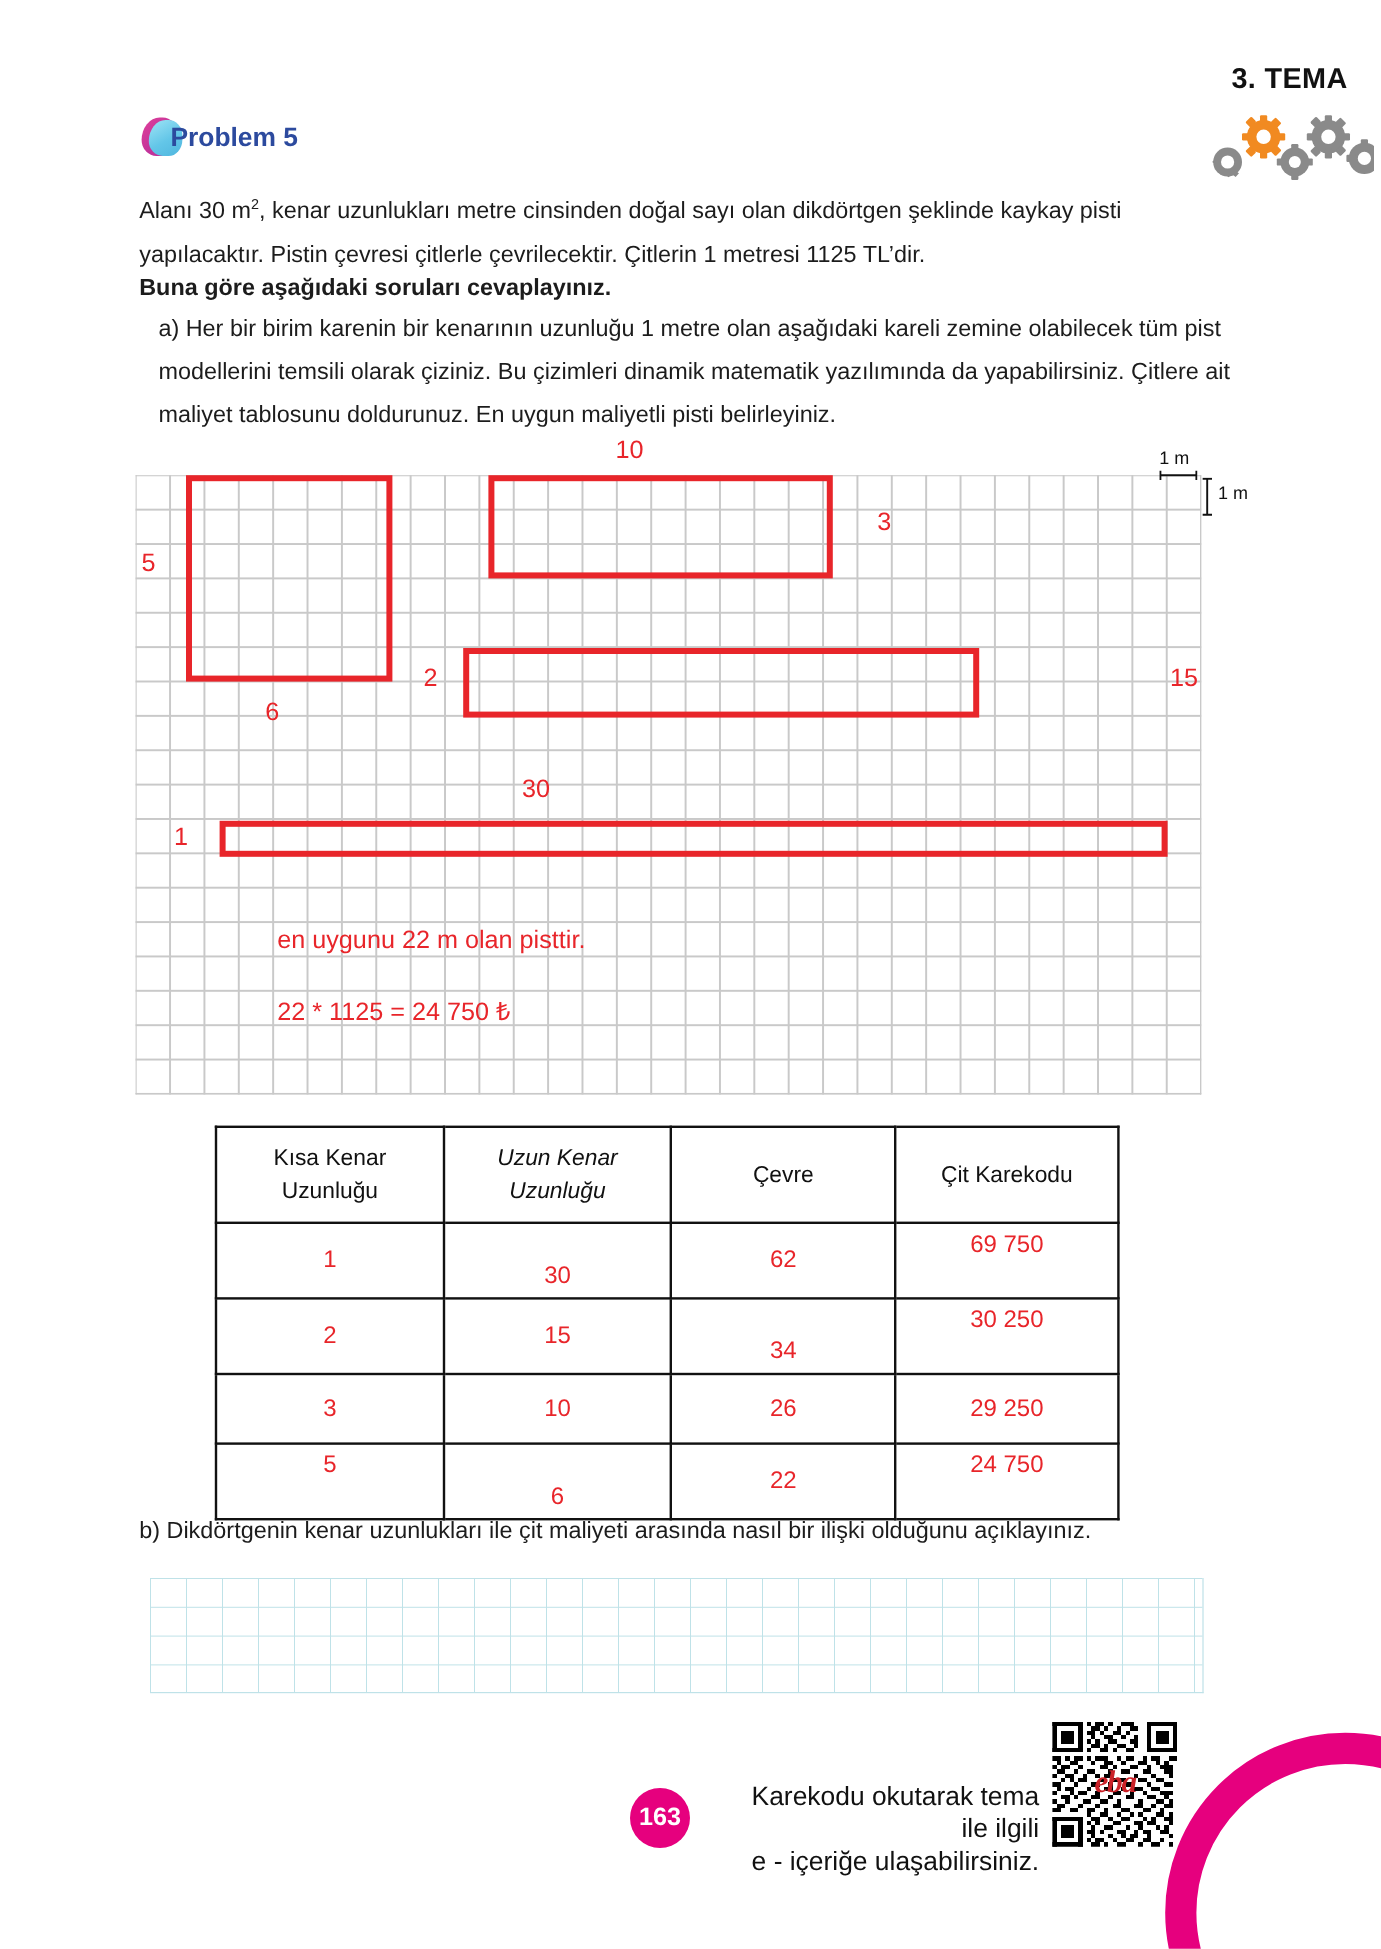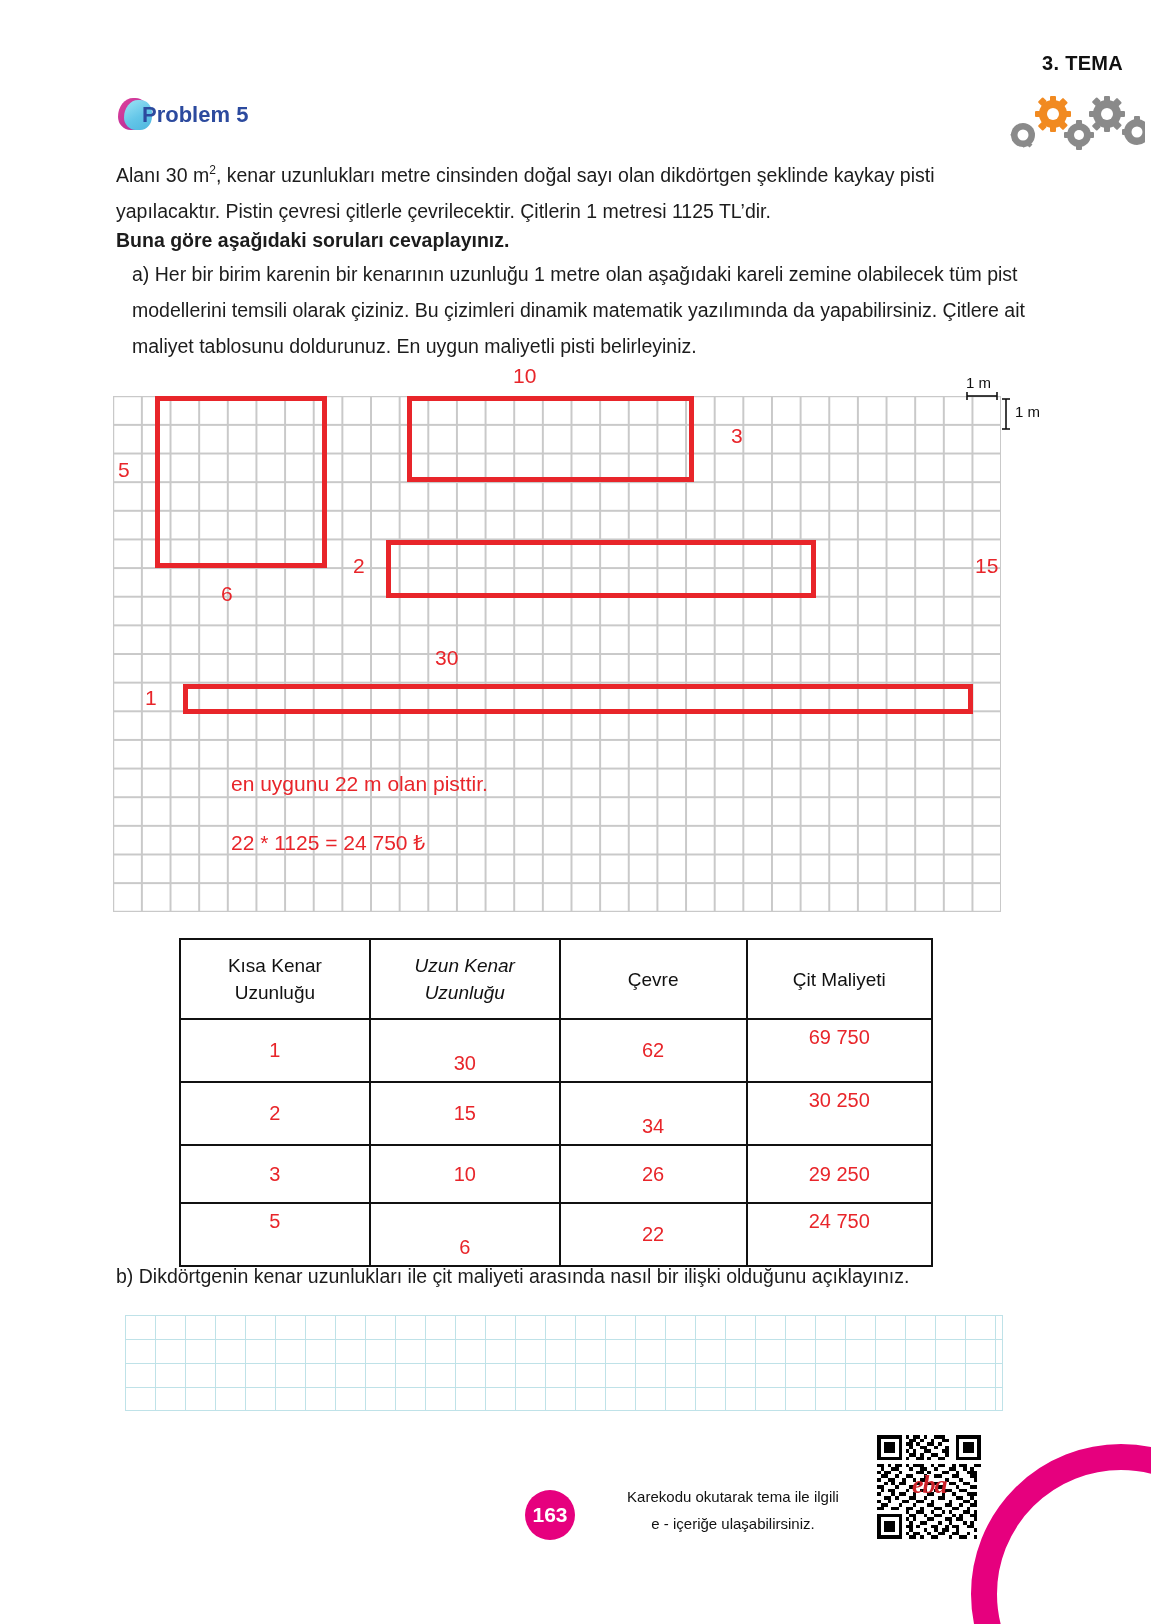--- a/index.html
+++ b/index.html
@@ -14,21 +14,21 @@
     font-family: "Liberation Sans", sans-serif;
     color: #1a1a1a;
     overflow: hidden;
   }
 
   
   #tema-label {
     position: absolute;
     right: 28px;
     top: 52px;
-    font-size: 20px;
+    font-size: 24px;
     font-weight: bold;
     letter-spacing: .3px;
     color: #111;
   }
 
   #problem-badge {
     position: absolute;
     left: 118px;
     top: 96px;
     height: 38px;
@@ -206,22 +206,22 @@
     font-weight: bold;
     display: flex;
     align-items: center;
     justify-content: center;
   }
   #footer-note {
     position: absolute;
     left: 600px;
     top: 1483px;
     width: 266px;
-    text-align: center;
-    font-size: 15px;
+    text-align: right;
+    font-size: 22px;
     line-height: 27px;
     color: #111;
   }
   #qr {
     position: absolute;
     left: 877px;
     top: 1435px;
     width: 104px;
     height: 104px;
   }
@@ -361,21 +361,21 @@
     <tr>
       <th class="c0">
         <div>Kısa Kenar</div>
         <div>Uzunluğu</div>
       </th>
       <th class="c1">
         <div>Uzun Kenar</div>
         <div>Uzunluğu</div>
       </th>
       <th class="c2">Çevre</th>
-      <th class="c3">Çit Maliyeti</th>
+      <th class="c3">Çit Karekodu</th>
     </tr>
   </thead>
   <tbody>
     <tr>
       <td class="jm">1</td>
       <td class="jy">30</td>
       <td class="jm">62</td>
       <td class="jt">69 750</td>
     </tr>
     <tr>

